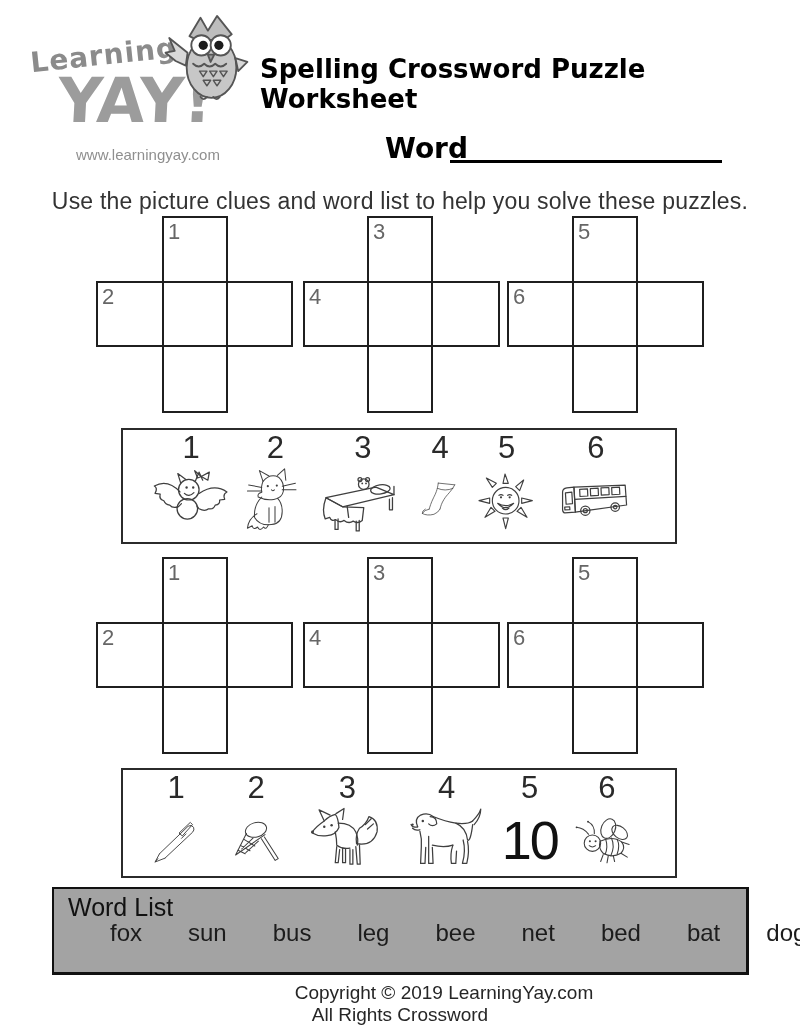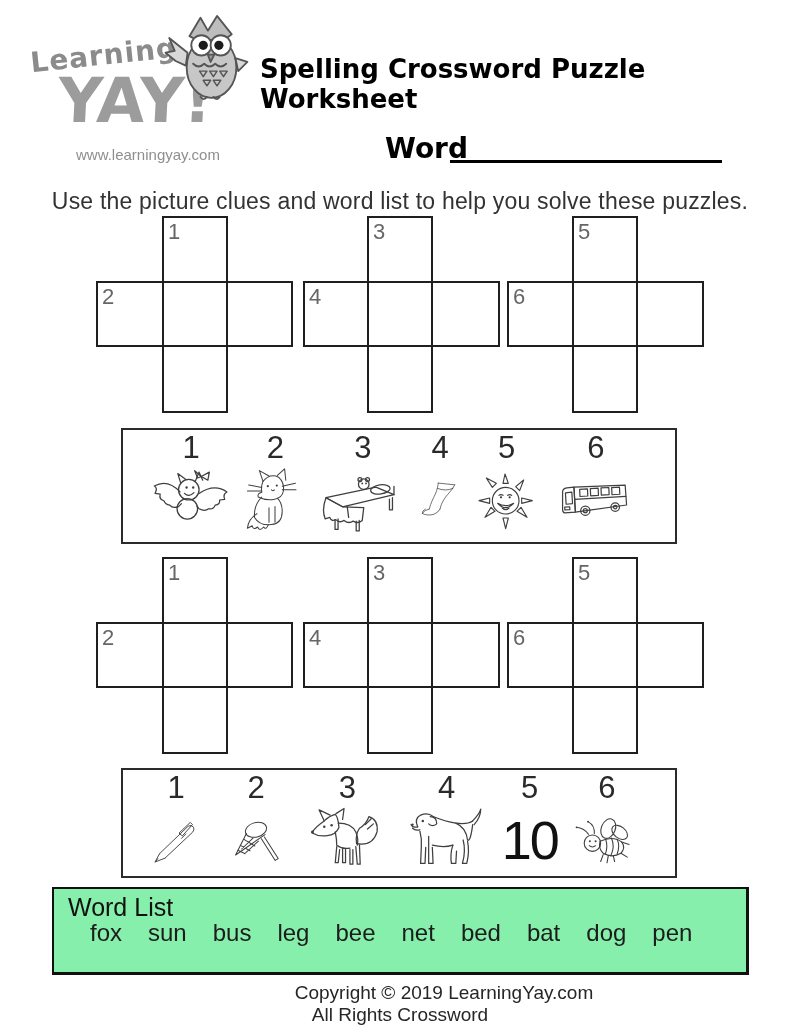--- a/index.html
+++ b/index.html
@@ -38,25 +38,25 @@
        padding:2px 30px 0 20px;background:#fff;}
   .clue-slot{display:flex;flex-direction:column;align-items:center;justify-content:flex-start;}
   .clue-number{font-size:31px;font-weight:300;color:#2a2a2a;line-height:1.05;}
   .clue-image{height:68px;display:flex;align-items:center;justify-content:center;margin-top:1px;}
   .clue-image svg{display:block;}
   .ten-label{font-size:54px;font-weight:400;color:#111;letter-spacing:-2px;line-height:60px;}
 
   
   #word-list-box{position:absolute;left:52px;top:887px;width:697px;height:88px;
        box-sizing:border-box;border:2px solid #111;border-right-width:3px;border-bottom-width:3px;
-       background:#86efac;}
+       background:#a3a3a3;}
   #word-list-title{position:absolute;left:14px;top:4px;font-size:25px;font-weight:400;color:#111;}
   #word-rows{position:absolute;left:36px;top:31px;width:640px;}
   .word-row{display:flex;gap:26px;margin-bottom:1px;}
-  .word{font-size:24px;font-weight:300;color:#1c1c1c;line-height:26px;}
+  .word{font-size:24px;font-weight:300;color:#1c1c1c;line-height:26px;margin-left:20px;}
 
   
   .footer-line{position:absolute;left:0;width:800px;text-align:center;
        font-size:19px;font-weight:300;color:#262626;}
   #footer-line1{top:982px;margin-left:44px;}
   #footer-line2{top:1004px;}
 </style>
 </head>
 <body>
 

